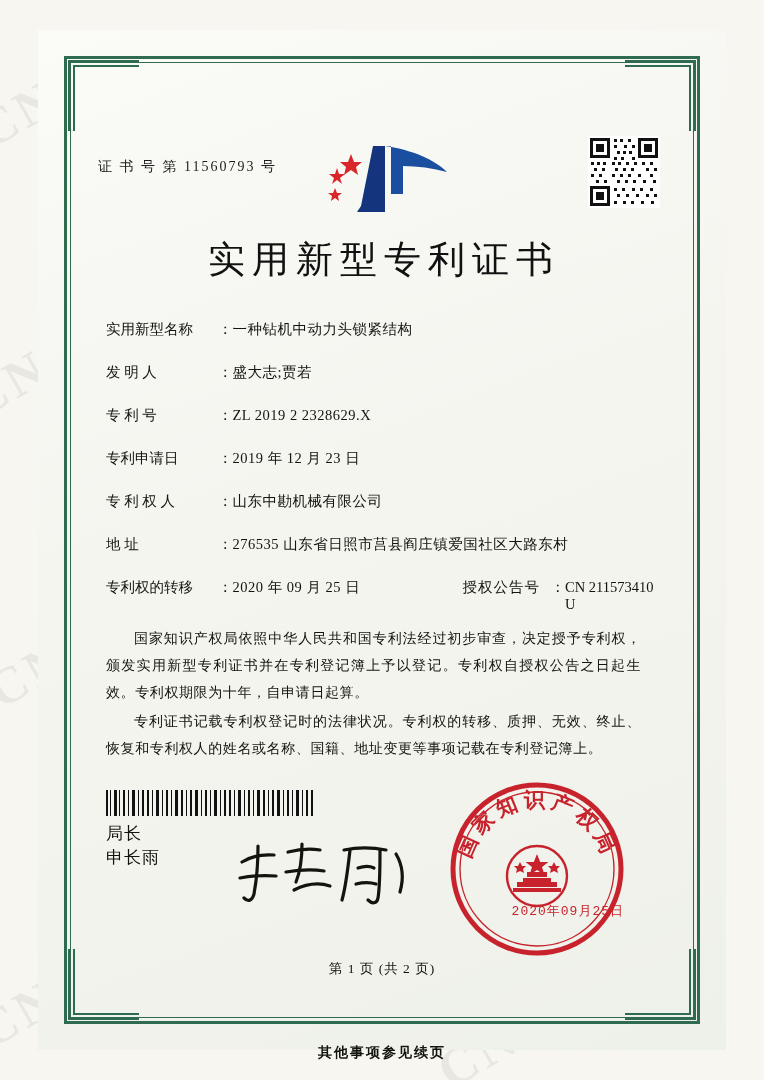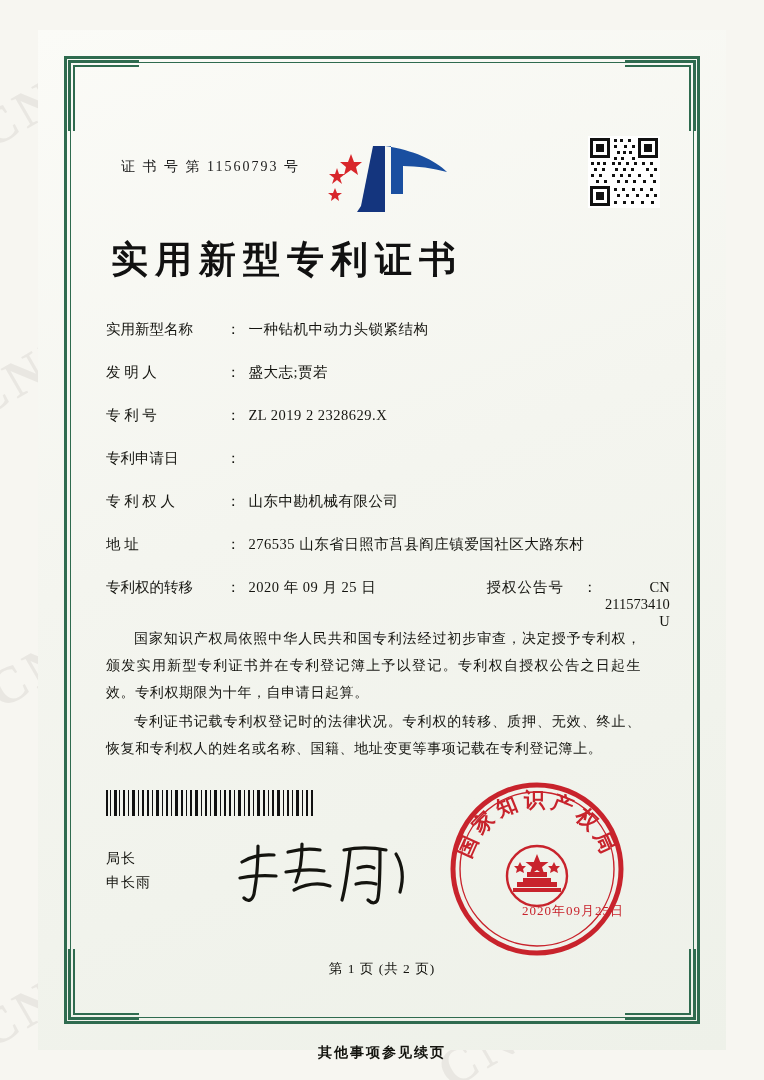--- a/index.html
+++ b/index.html
@@ -77,21 +77,21 @@
     position: absolute;
     left: 60px;
     top: 60px;
     right: 60px;
     bottom: 60px;
   }
 
   
   .cert-no {
     position: absolute;
-    left: 23px;
+    left: 0;
     top: 68px;
     font-size: 14px;
     color: #1b1b1b;
     letter-spacing: 2px;
   }
   .qr {
     position: absolute;
     right: 6px;
     top: 46px;
     width: 72px;
@@ -100,45 +100,44 @@
   .logo {
     position: absolute;
     left: 50%;
     top: 48px;
     transform: translateX(-50%);
     width: 150px;
     height: 78px;
   }
   .title {
     position: absolute;
-    left: 13px;
+    left: 4px;
     right: 0;
     top: 145px;
-    text-align: left;
+    text-align: center;
     font-size: 37px;
-    font-weight: bold;
+    font-weight: normal;
     letter-spacing: 7px;
     color: #111;
     font-family: "Liberation Serif", serif;
   }
 
   
   .fields {
     position: absolute;
     left: 8px;
     right: 8px;
     top: 230px;
     font-size: 14.5px;
     color: #14140f;
   }
   .row {
     display: flex;
     align-items: baseline;
     margin-bottom: 24px;
-    gap: 8px;
   }
   .row .label {
     width: 112px;
     flex: 0 0 112px;
     letter-spacing: 0px;
   }
   .row .colon {
     flex: 0 0 12px;
   }
   .row .value {
@@ -148,21 +147,20 @@
   .row.split .value {
     flex: 0 0 auto;
     width: 230px;
   }
   .row .label2 {
     flex: 0 0 88px;
     letter-spacing: 1px;
   }
   .row .value2 {
     flex: 1 1 auto;
-    text-align: right;
   }
 
   
   .paragraphs {
     position: absolute;
     left: 8px;
     right: 25px;
     top: 535px;
     font-size: 14px;
     line-height: 27px;
@@ -181,22 +179,22 @@
     left: 8px;
     top: 700px;
     width: 210px;
     height: 26px;
   }
 
   
   .sig-block {
     position: absolute;
     left: 8px;
-    top: 757px;
-    font-size: 14px;
+    top: 732px;
+    font-size: 17px;
     line-height: 24px;
     letter-spacing: 1px;
     color: #14140f;
   }
   .handwriting {
     position: absolute;
     left: 130px;
     top: 748px;
     width: 190px;
     height: 70px;
@@ -211,20 +209,21 @@
     height: 178px;
   }
   .seal-date {
     position: absolute;
     right: 42px;
     top: 812px;
     font-size: 13px;
     color: #c8232c;
     letter-spacing: 1px;
     z-index: 5;
+    font-family: Liberation Mono, monospace;
   }
 
   
   .page-num {
     position: absolute;
     left: 0;
     right: 0;
     bottom: 12px;
     text-align: center;
     font-size: 13.5px;
@@ -381,20 +380,21 @@
 
       <div class="row">
         <span class="label">专    利    号</span>
         <span class="colon">：</span>
         <span class="value">ZL 2019 2 2328629.X</span>
       </div>
 
       <div class="row">
         <span class="label">专利申请日</span>
         <span class="colon">：</span>
+        <span class="value">2019 年 12 月 23 日</span>
       </div>
 
       <div class="row">
         <span class="label">专  利  权  人</span>
         <span class="colon">：</span>
         <span class="value">山东中勘机械有限公司</span>
       </div>
 
       <div class="row">
         <span class="label">地        址</span>

